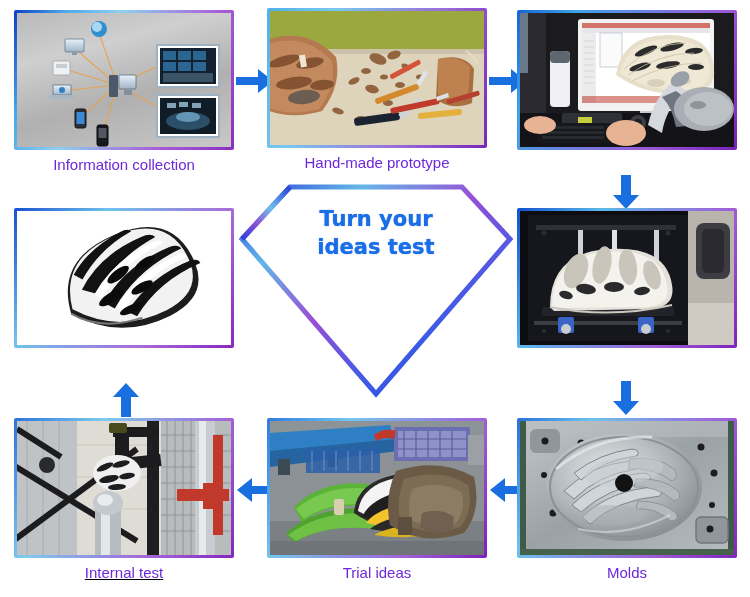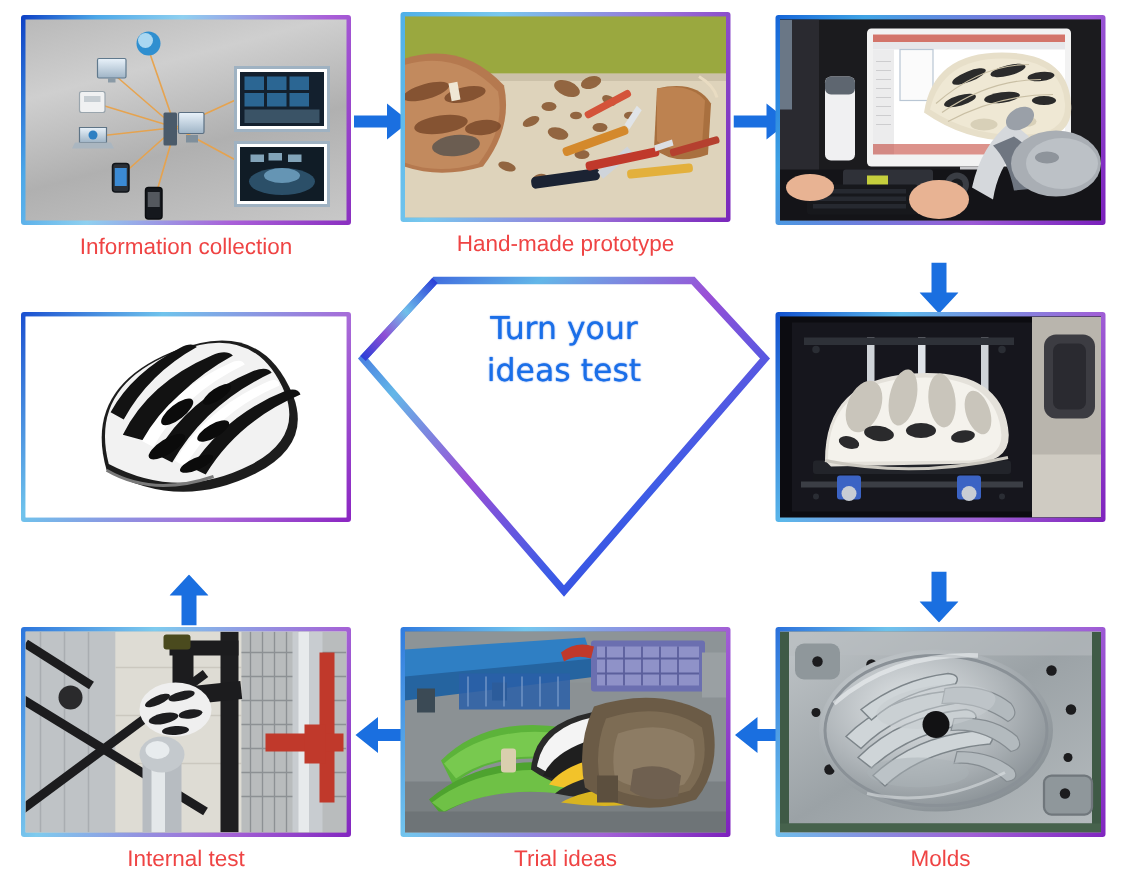--- a/index.html
+++ b/index.html
@@ -35,42 +35,42 @@
   .photo{
     position:relative;
     width:100%;height:100%;
     overflow:hidden;
     background:#cfcfcf;
   }
   .caption{
     margin-top:6px;
     text-align:center;
     font-size:15px;
-    color:#ef4444;
+    color:#6d28d9;
     letter-spacing:0px;
     line-height:18px;
     white-space:nowrap;
   }
 
   
   .arrow{position:absolute;}
   .arrow svg{display:block;}
 
   
   #center-diamond{
     position:absolute;
     left:238px;top:183px;
     width:276px;height:215px;
   }
   #center-diamond .dtext{
     position:absolute;
     left:0;top:22px;width:276px;
     text-align:center;
     font-family:"DejaVu Sans", sans-serif;
-    font-weight:normal;
+    font-weight:bold;
     font-size:21px;
     line-height:28px;
     color:#1a6fe8;
     text-shadow:0 0 1px #1a5fe0;
   }
   #center-diamond .dtext span{display:block;}
 
   
   
   .scene-network{background:linear-gradient(165deg,#b9b9b9 0%,#cfcfcf 28%,#b0b0b0 60%,#c8c8c8 100%);}
@@ -433,21 +433,21 @@
     <path d="M8 0 h10 v20 h8 l-13 14 -13 -14 h8 z" fill="#1a6fe0"></path>
   </svg>
 </div>
 
 <div class="arrow" style="left:113px;top:383px;">
   <svg width="26" height="34" viewBox="0 0 26 34">
     <path d="M13 0 l13 14 h-8 v20 h-10 v-20 h-8 z" fill="#1a6fe0"></path>
   </svg>
 </div>
 
-<div class="stage" style="left:14px;top:418px;">
+<div class="stage" style="left:14px;top:418px;text-decoration:underline;">
   <div class="frame botleft">
     <div class="photo scene-test">
       <svg width="214" height="134" viewBox="0 0 214 134">
         <rect x="0" y="0" width="214" height="134" fill="#d4d4cf"></rect>
         <rect x="0" y="0" width="60" height="134" fill="#bfc3c6"></rect>
         <g stroke="#a9adb1" stroke-width="1">
           <line x1="10" y1="0" x2="10" y2="134"></line>
             <line x1="26" y1="0" x2="26" y2="134"></line>
           <line x1="42" y1="0" x2="42" y2="134"></line>
         </g>

